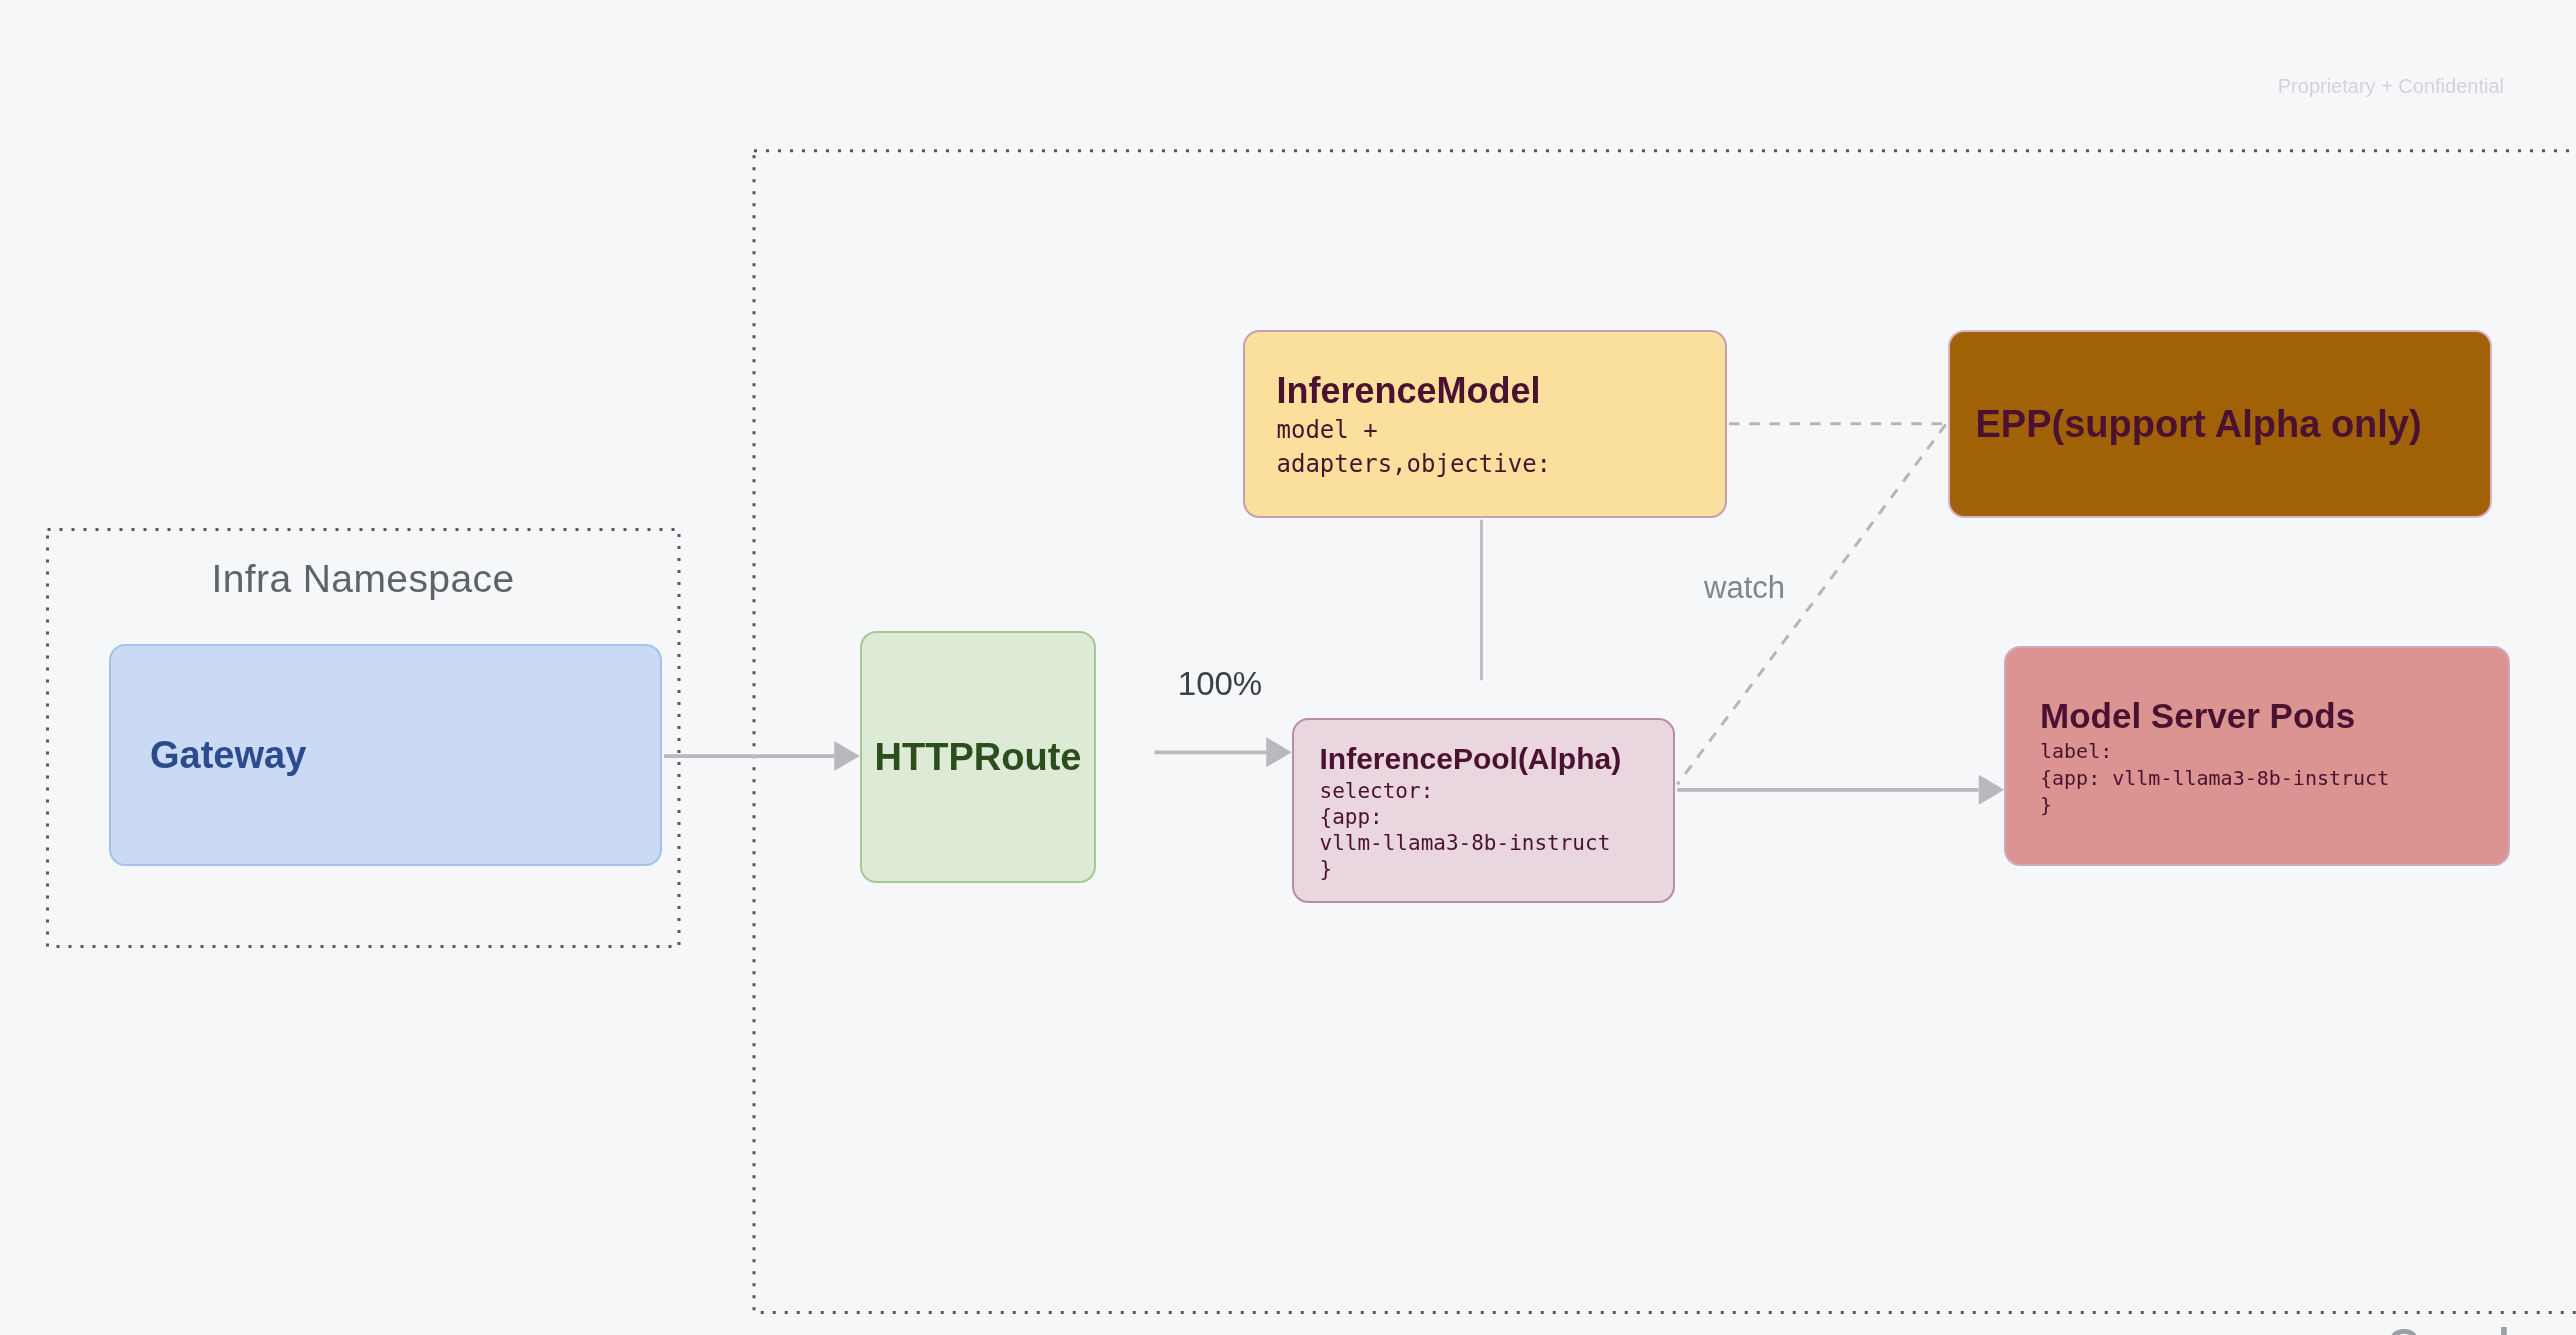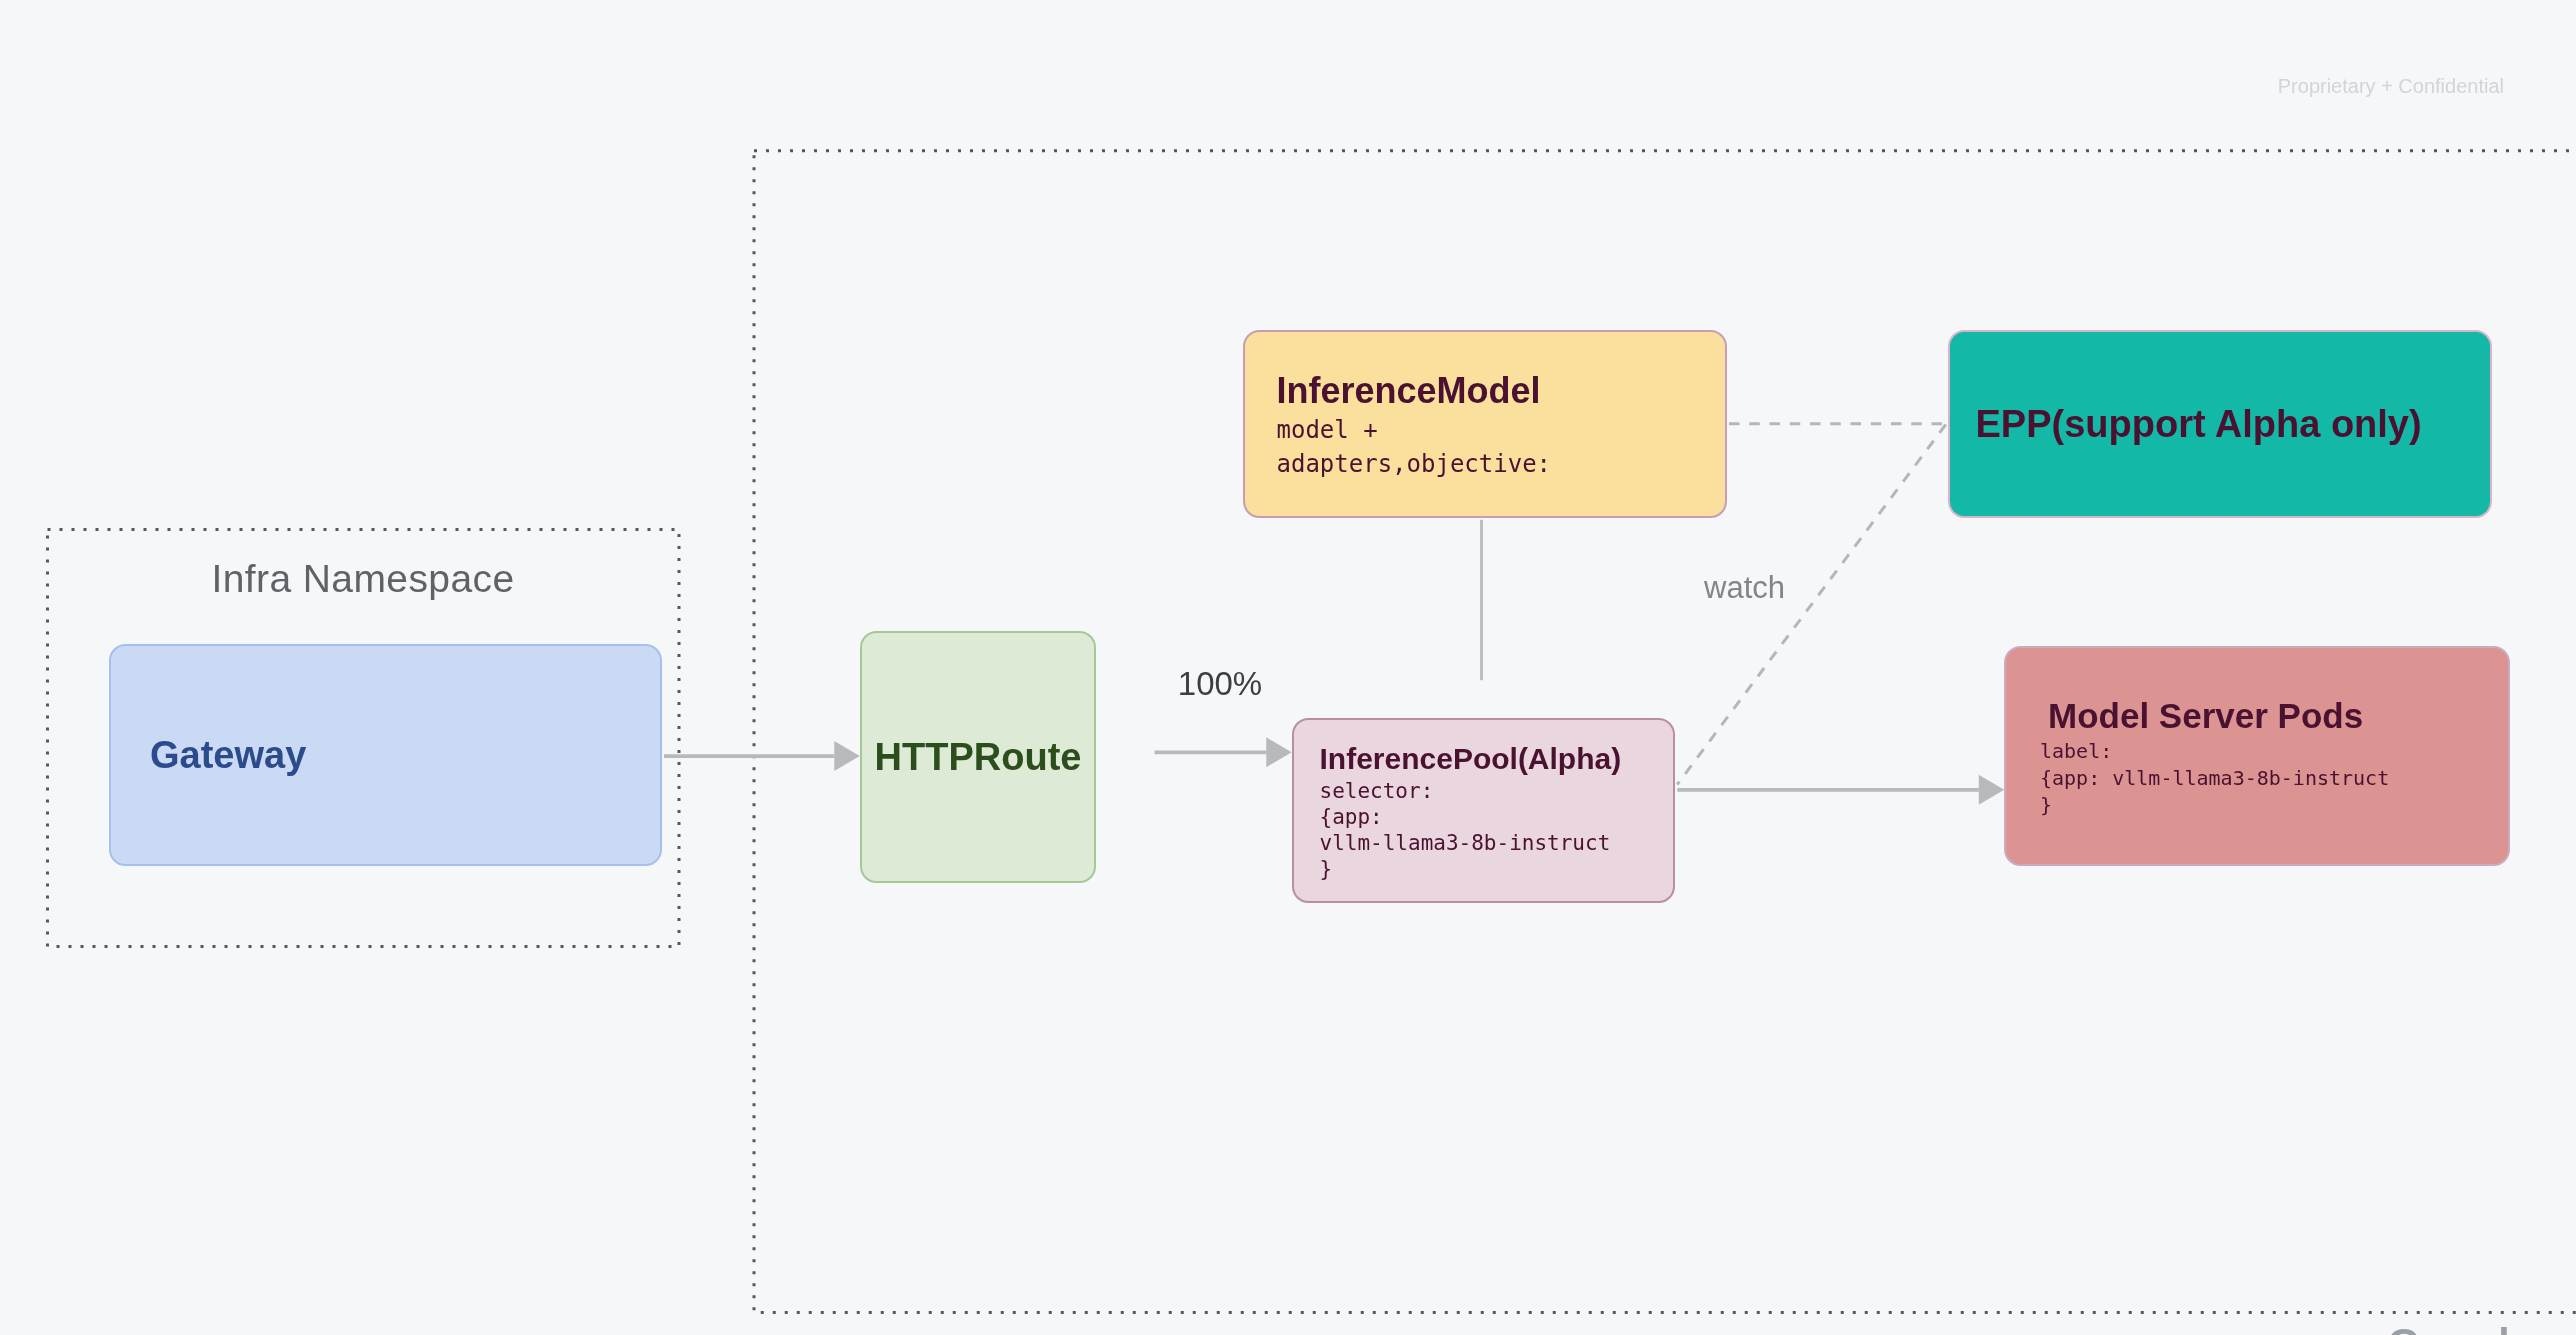--- a/index.html
+++ b/index.html
@@ -35,34 +35,34 @@
   }
   #httproute .title{color:#2C4E1C;font-size:38px;}
   #inference-model{
     left:1243px;top:330px;width:484px;height:188px;
     background:#FBDF9C;border:2.3px solid #C79DB6;padding-left:31.5px;
   }
   #inference-model .title{font-size:36px;line-height:45px;}
   #inference-model .code{font-size:24px;line-height:34px;}
   #epp{
     left:1948px;top:330px;width:544px;height:188px;
-    background:#14b8a6;border:2.3px solid #D8B3C9;padding-left:25.5px;
+    background:#a16207;border:2.3px solid #D8B3C9;padding-left:25.5px;
   }
   #epp .title{font-size:38px;}
   #inference-pool{
     left:1292px;top:680px;width:383px;height:185px;
     background:#EAD6DF;border:2.3px solid #BA8CA6;padding-left:25.5px;margin-top:38px;
   }
   #inference-pool .title{font-size:30px;line-height:38px;}
   #inference-pool .code{font-size:21px;line-height:26px;}
   #model-server-pods{
     left:2004px;top:646px;width:506px;height:220px;
     background:#DC9493;border:2.3px solid #CCAAC1;padding-left:34px;
   }
-  #model-server-pods .title{font-size:35px;line-height:44px;margin-left:8px;}
+  #model-server-pods .title{font-size:35px;line-height:44px;}
   #model-server-pods .code{font-size:20px;line-height:27px;}
   .edge-label{position:absolute;z-index:3;white-space:nowrap;}
   #weight-label{
     left:1220px;top:665px;transform:translateX(-50%);
     font-size:33px;color:#3C4043;
   }
   #watch-label{left:1704px;top:570px;font-size:31px;color:#7F868C;}
   #google-clip{
     position:absolute;left:2388px;top:1323px;width:195px;height:12px;
     overflow:hidden;z-index:3;

